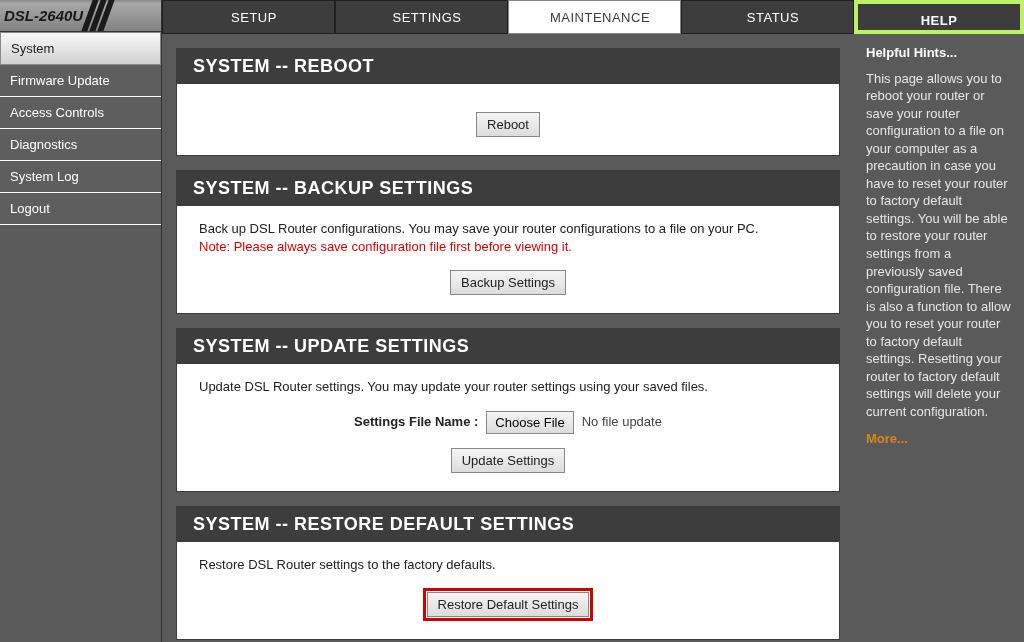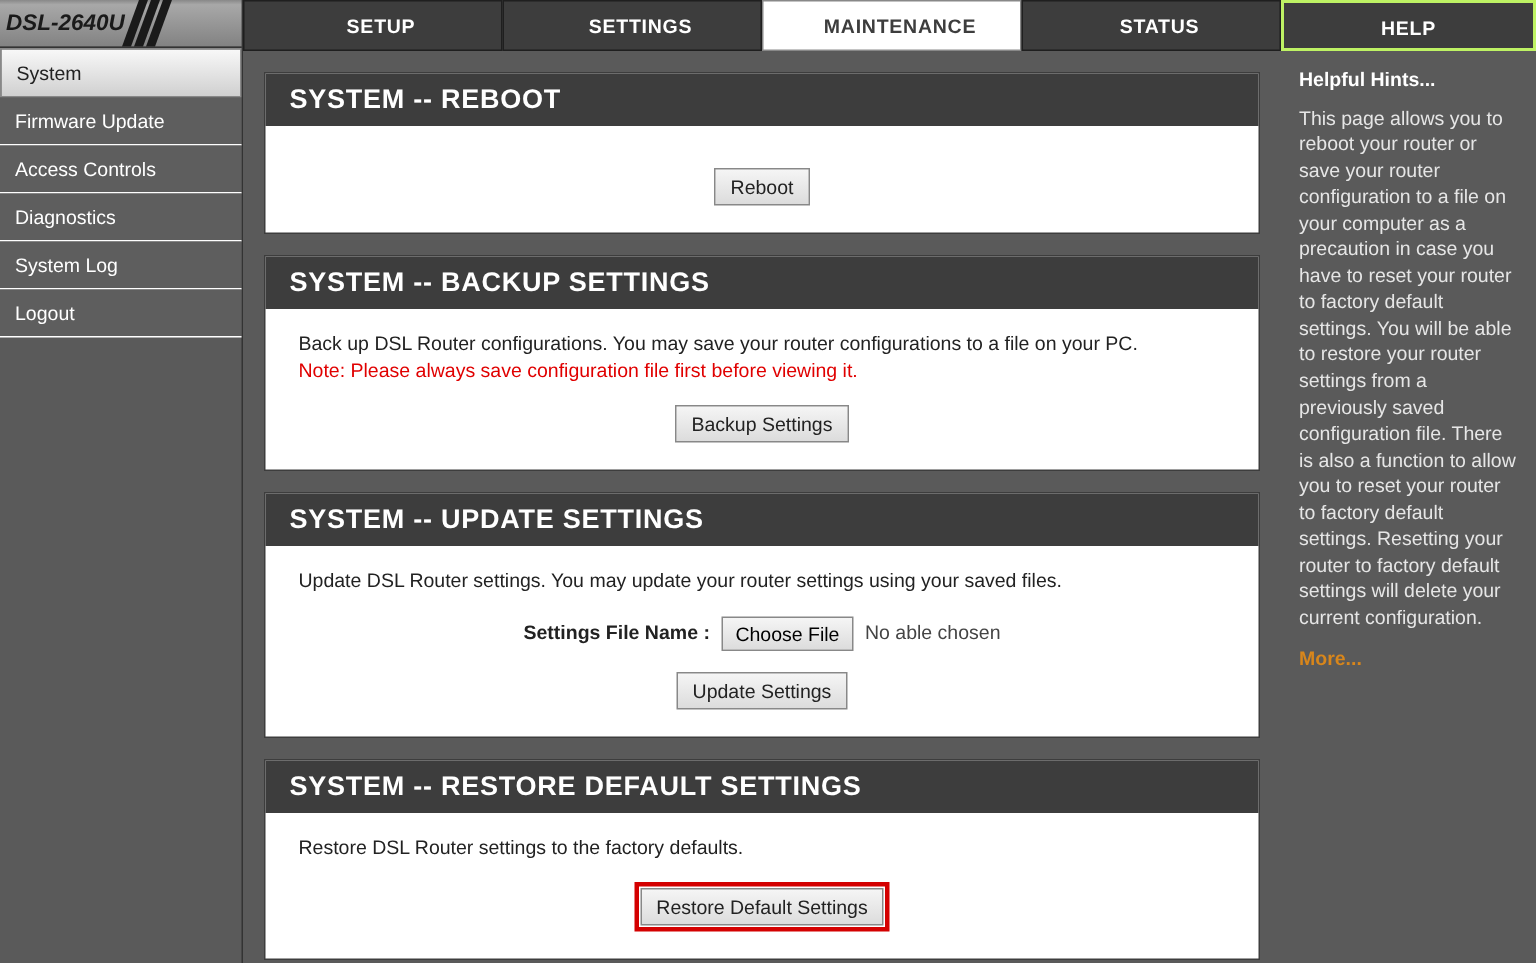--- a/index.html
+++ b/index.html
@@ -86,41 +86,41 @@
     display: flex;
     gap: 0;
     height: 34px;
     margin: 0 -14px;
   }
   .tab {
     flex: 1;
     text-align: center;
     color: #fff;
     background: #3d3d3d;
-    font-weight: bold;
+    font-weight: normal;
     font-size: 13px;
     line-height: 34px;
     border: 1px solid #1f1f1f;
     cursor: pointer;
     letter-spacing: 0.5px;
     padding-left: 11px;
   }
   .tab.active {
     background: #fff;
     color: #3d3d3d;
     border: 1px solid #888;
   }
   .help-tab {
     height: 34px;
     text-align: center;
     background: #3d3d3d;
     color: #fff;
     font-weight: bold;
     line-height: 34px;
-    border: 2px solid #bef264;
+    border: 4px solid #bef264;
     letter-spacing: 0.5px;
   }
   .panel {
     background: #fff;
     border: 1px solid #3d3d3d;
     margin-top: 14px;
   }
   .panel:first-of-type { margin-top: 14px; }
   .panel-header {
     background: #3d3d3d;
@@ -242,21 +242,21 @@
         </div>
       </div>
 
       <div class="panel">
         <div class="panel-header">SYSTEM -- UPDATE SETTINGS</div>
         <div class="panel-body">
           <div>Update DSL Router settings. You may update your router settings using your saved files.</div>
           <div class="file-row">
             <span class="label-bold">Settings File Name :</span>
             <button class="choose">Choose File</button>
-            <span class="file-status">No able chosen</span>
+            <span class="file-status">No file update</span>
           </div>
           <div class="center-row">
             <button class="ui">Update Settings</button>
           </div>
         </div>
       </div>
 
       <div class="panel">
         <div class="panel-header">SYSTEM -- RESTORE DEFAULT SETTINGS</div>
         <div class="panel-body">

